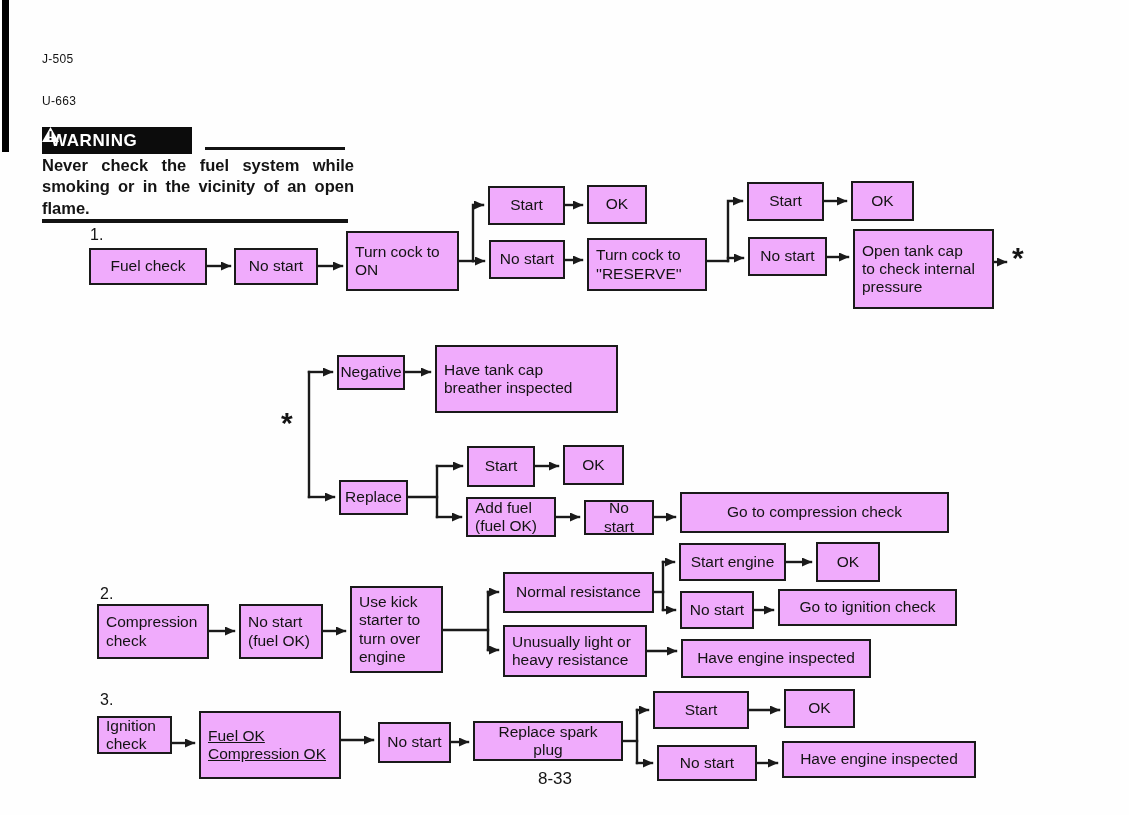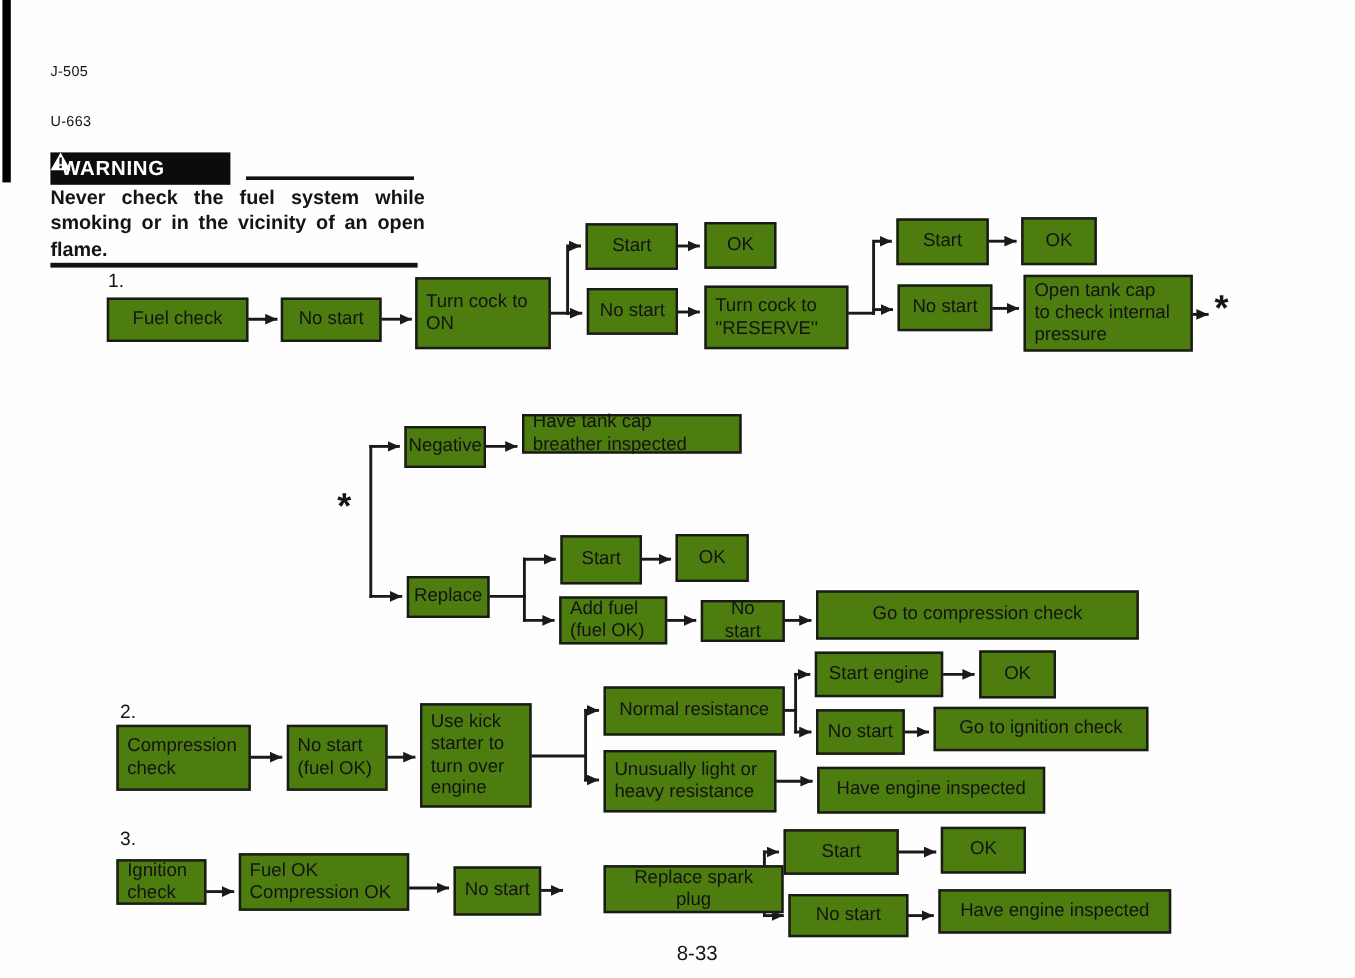--- a/index.html
+++ b/index.html
@@ -7,27 +7,27 @@
         font-family:"Liberation Sans",sans-serif;color:#141414;}
   .abs{position:absolute;}
   .code{font-size:12px;letter-spacing:0.3px;}
   #title{font-size:23px;font-weight:bold;letter-spacing:0.4px;}
   #warnbar{left:42px;top:127px;width:150px;height:27px;background:#0c0c0c;color:#fff;
            display:flex;align-items:center;gap:7px;padding:0 9px;box-sizing:border-box;
            font-weight:bold;font-size:17px;letter-spacing:0.6px;}
   .rule{background:#131313;}
   #warntext{left:42px;top:155px;width:312px;font-weight:bold;font-size:16.5px;
             line-height:1.3;text-align:justify;word-spacing:2.5px;}
-  .box{position:absolute;box-sizing:border-box;background:#4d7c0f;border:2.5px solid #1a1a1a;
+  .box{position:absolute;box-sizing:border-box;background:#f0abfc;border:2.5px solid #1a1a1a;
        display:flex;align-items:center;padding:2px 7px;white-space:pre-line;
        font-size:15.5px;line-height:1.18;color:#131313;}
   .c{justify-content:center;text-align:center;}
   .lab{position:absolute;font-size:16px;}
   .ast{position:absolute;font-size:30px;font-weight:bold;line-height:1;}
-  #pagenum{left:538px;top:769px;width:60px;text-align:right;font-size:17px;margin-top:16px;}
+  #pagenum{left:538px;top:769px;width:60px;text-align:left;font-size:17px;}
   svg{position:absolute;left:0;top:0;}
   .ln{stroke:#1a1a1a;stroke-width:2.4;fill:none;stroke-linecap:square;}
 </style>
 </head>
 <body>
 
 <div id="page">
 
   <div class="abs" style="left:2px;top:0;width:7px;height:152px;background:#000;"></div>
 
@@ -110,28 +110,28 @@
   <div class="box" style="left:346px;top:231px;width:113px;height:60px;">Turn cock to
 ON</div>
   <div class="box c" style="left:488px;top:186px;width:77px;height:39px;">Start</div>
   <div class="box c" style="left:587px;top:185px;width:60px;height:39px;">OK</div>
   <div class="box c" style="left:489px;top:240px;width:76px;height:39px;">No start</div>
   <div class="box" style="left:587px;top:238px;width:120px;height:53px;">Turn cock to
 ''RESERVE''</div>
   <div class="box c" style="left:747px;top:182px;width:77px;height:39px;">Start</div>
   <div class="box c" style="left:851px;top:181px;width:63px;height:40px;">OK</div>
   <div class="box c" style="left:748px;top:237px;width:79px;height:39px;">No start</div>
-  <div class="box" style="left:853px;top:229px;width:141px;height:64px;">Open tank cap
+  <div class="box" style="left:853px;top:229px;width:141px;height:80px;">Open tank cap
 to check internal
 pressure</div>
   <div class="ast" style="left:1012px;top:243px;">*</div>
 
   <div class="ast" style="left:281px;top:408px;">*</div>
   <div class="box c" style="left:337px;top:355px;width:68px;height:35px;">Negative</div>
-  <div class="box" style="left:435px;top:345px;width:183px;height:33px;">Have tank cap
+  <div class="box" style="left:435px;top:345px;width:183px;height:68px;">Have tank cap
 breather inspected</div>
   <div class="box c" style="left:339px;top:480px;width:69px;height:35px;">Replace</div>
   <div class="box c" style="left:467px;top:446px;width:68px;height:41px;">Start</div>
   <div class="box c" style="left:563px;top:445px;width:61px;height:40px;">OK</div>
   <div class="box" style="left:466px;top:497px;width:90px;height:40px;">Add fuel
 (fuel OK)</div>
   <div class="box c" style="left:584px;top:500px;width:70px;height:35px;">No start</div>
   <div class="box c" style="left:680px;top:492px;width:269px;height:41px;">Go to compression check</div>
 
   <div class="lab" style="left:100px;top:585px;">2.</div>
@@ -148,24 +148,24 @@
   <div class="box c" style="left:816px;top:542px;width:64px;height:40px;">OK</div>
   <div class="box c" style="left:680px;top:591px;width:74px;height:38px;">No start</div>
   <div class="box c" style="left:778px;top:589px;width:179px;height:37px;">Go to ignition check</div>
   <div class="box" style="left:503px;top:625px;width:144px;height:52px;">Unusually light or
 heavy resistance</div>
   <div class="box c" style="left:681px;top:639px;width:190px;height:39px;">Have engine inspected</div>
 
   <div class="lab" style="left:100px;top:691px;">3.</div>
   <div class="box" style="left:97px;top:716px;width:75px;height:38px;">Ignition
 check</div>
-  <div class="box" style="left:199px;top:711px;width:142px;height:48px;">Fuel OK
+  <div class="box" style="left:199px;top:711px;width:142px;height:68px;text-decoration:underline;">Fuel OK
 Compression OK</div>
   <div class="box c" style="left:378px;top:722px;width:73px;height:41px;">No start</div>
-  <div class="box c" style="left:473px;top:721px;width:150px;height:40px;margin-left:30px;">Replace spark plug</div>
+  <div class="box c" style="left:473px;top:721px;width:150px;height:40px;">Replace spark plug</div>
   <div class="box c" style="left:653px;top:691px;width:96px;height:38px;">Start</div>
   <div class="box c" style="left:784px;top:689px;width:71px;height:39px;">OK</div>
   <div class="box c" style="left:657px;top:745px;width:100px;height:36px;">No start</div>
   <div class="box c" style="left:782px;top:741px;width:194px;height:37px;">Have engine inspected</div>
 
   <div class="abs" id="pagenum">8-33</div>
 
 </div>
 
 </body></html>

